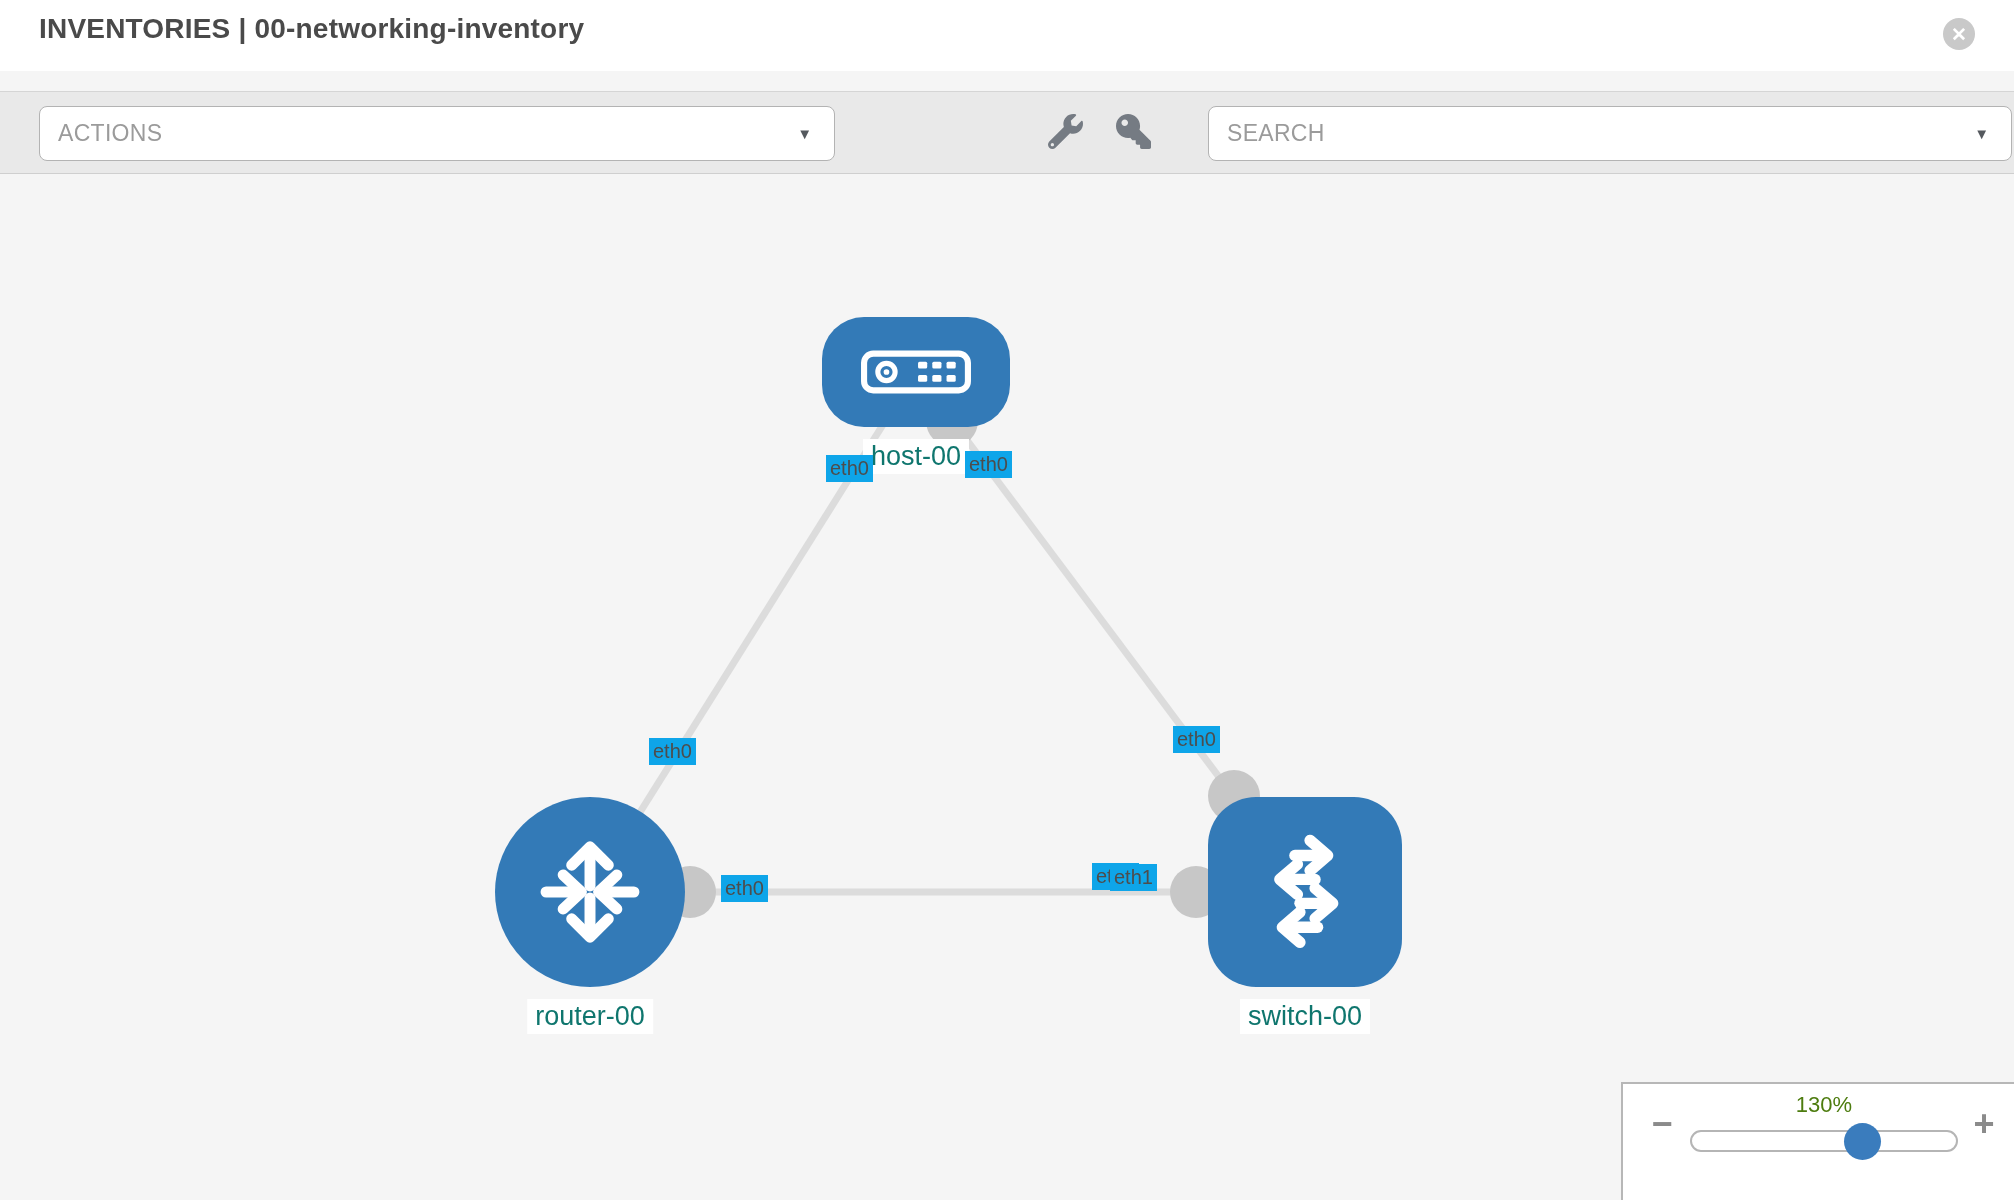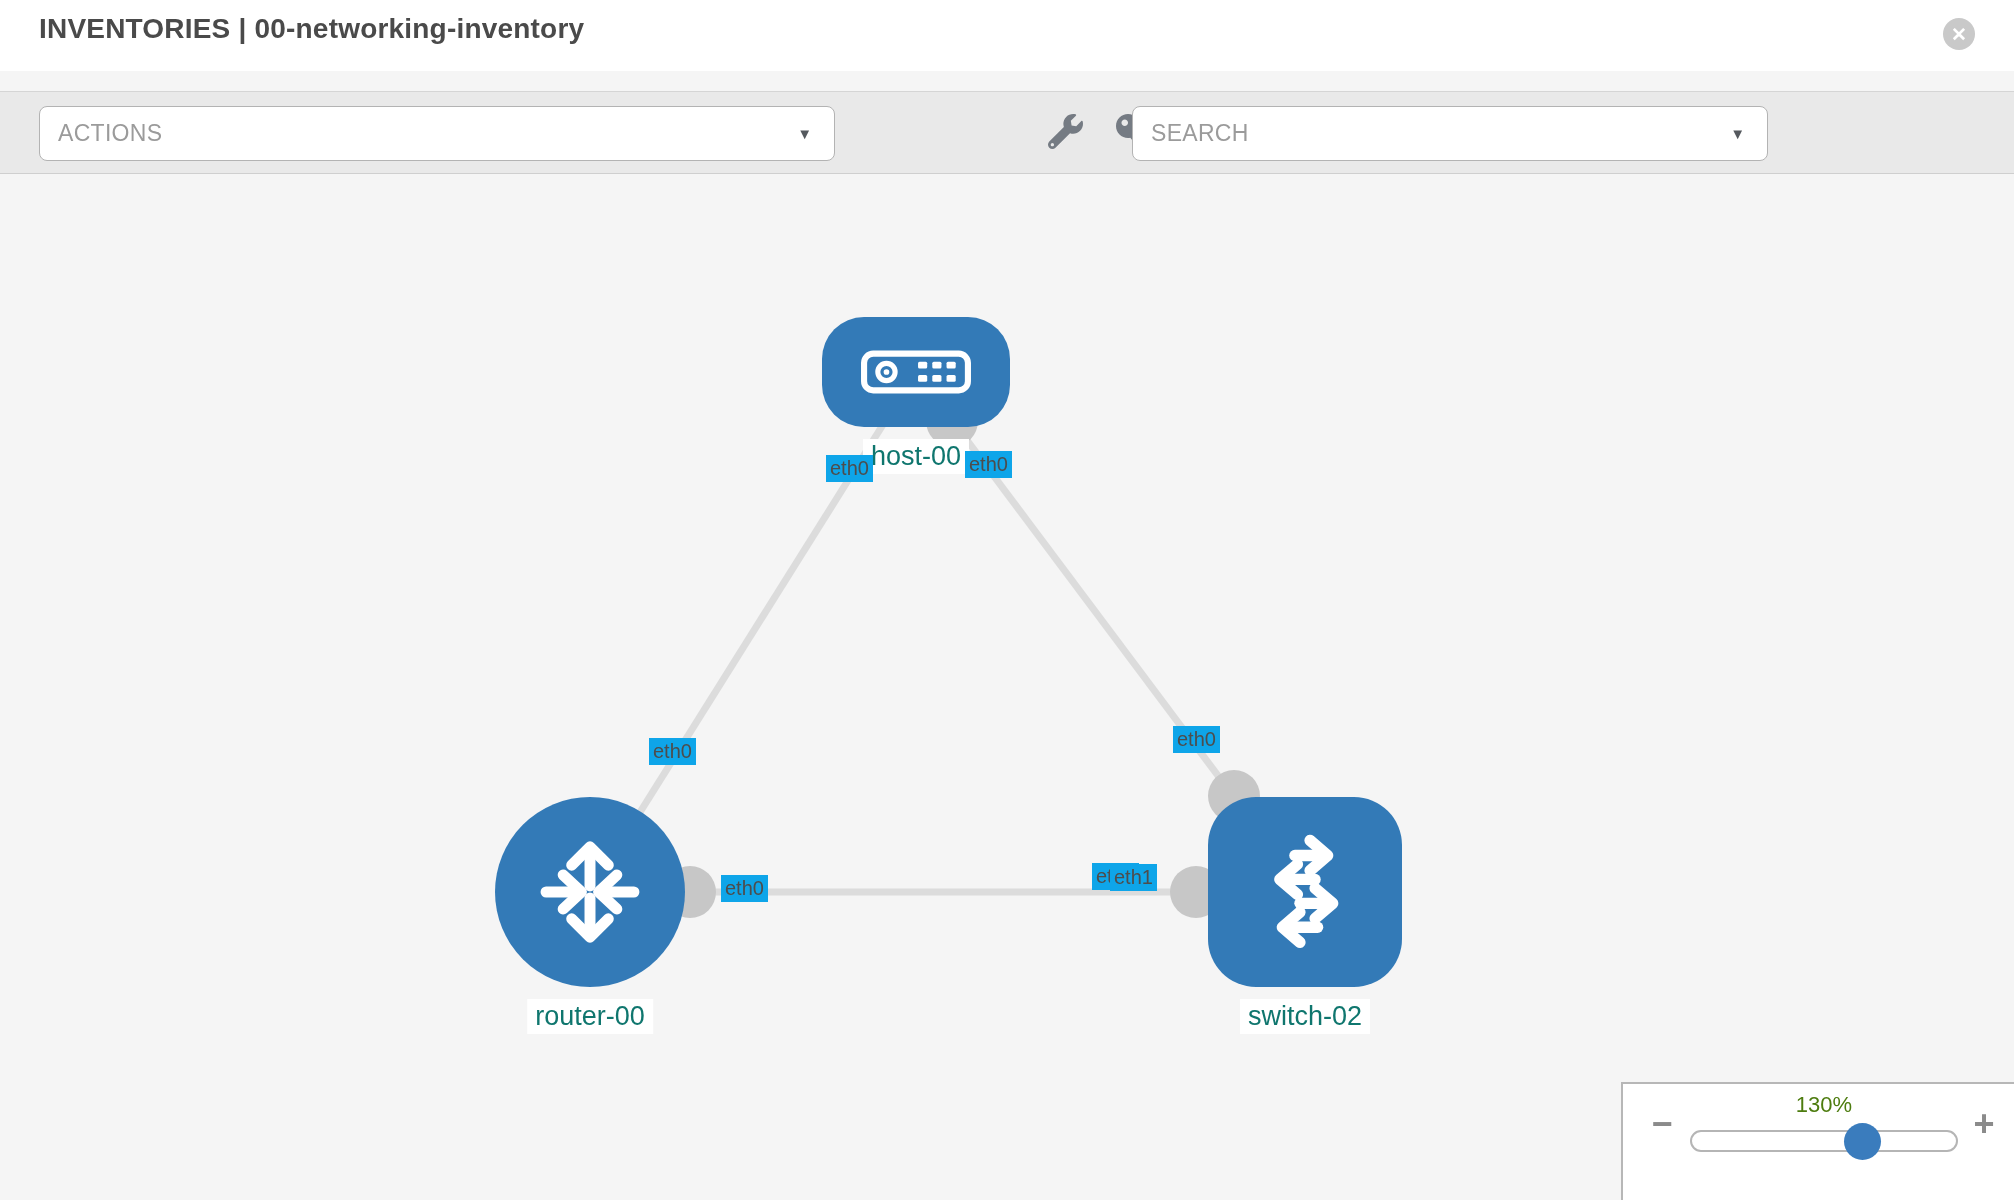--- a/index.html
+++ b/index.html
@@ -35,21 +35,21 @@
   }
   .dropdown {
     position:absolute; top:14px; height:55px;
     background:#ffffff; border:1px solid #b3b3b3; border-radius:8px;
     display:flex; align-items:center; justify-content:space-between;
     padding:0 22px 0 18px; cursor:pointer;
   }
   .dropdown .dd-label { font-size:23px; color:#9b9b9b; letter-spacing:0.3px; }
   .dropdown .caret { font-size:15px; color:#55595e; }
   .actions-dd { left:39px;  width:796px; }
-  .search-dd  { left:1132px; width:636px; }
+  .search-dd  { left:1208px; width:804px; }
   .tool-btn {
     position:absolute; top:16px; width:50px; height:50px;
     display:flex; align-items:center; justify-content:center; cursor:pointer;
   }
   .tool-btn svg { width:35px; height:35px; fill:#757b83; }
   .wrench-btn { left:1040px; }
   .key-btn    { left:1108px; }
   
   #canvas {
     position:absolute; left:0; top:0; width:2014px; height:1200px;
@@ -153,21 +153,21 @@
           <path d="M54 9 L68 21 L54 33"></path>
           <path d="M58 40 H36"></path>
           <path d="M44 28 L30 40 L44 52"></path>
           <path d="M46 59 H66"></path>
           <path d="M58 47 L72 59 L58 71"></path>
           <path d="M60 78 H38"></path>
           <path d="M46 66 L32 78 L46 90"></path>
         </svg>
       </span>
     </div>
-    <div class="node-label" style="left: 1305px; top: 999px;">switch-02</div>
+    <div class="node-label" style="left: 1305px; top: 999px;">switch-00</div>
     <div class="iface-label" style="left: 826px; top: 455px;">eth0</div>
     <div class="iface-label" style="left: 965px; top: 451px;">eth0</div>
     <div class="iface-label" style="left: 649px; top: 738px;">eth0</div>
     <div class="iface-label" style="left: 1173px; top: 726px;">eth0</div>
     <div class="iface-label" style="left: 721px; top: 875px;">eth0</div>
     <div class="iface-label" style="left: 1092px; top: 863px;">eth1</div>
     <div class="iface-label" style="left: 1110px; top: 864px;">eth1</div>
   </div>
 
 <div class="header">

